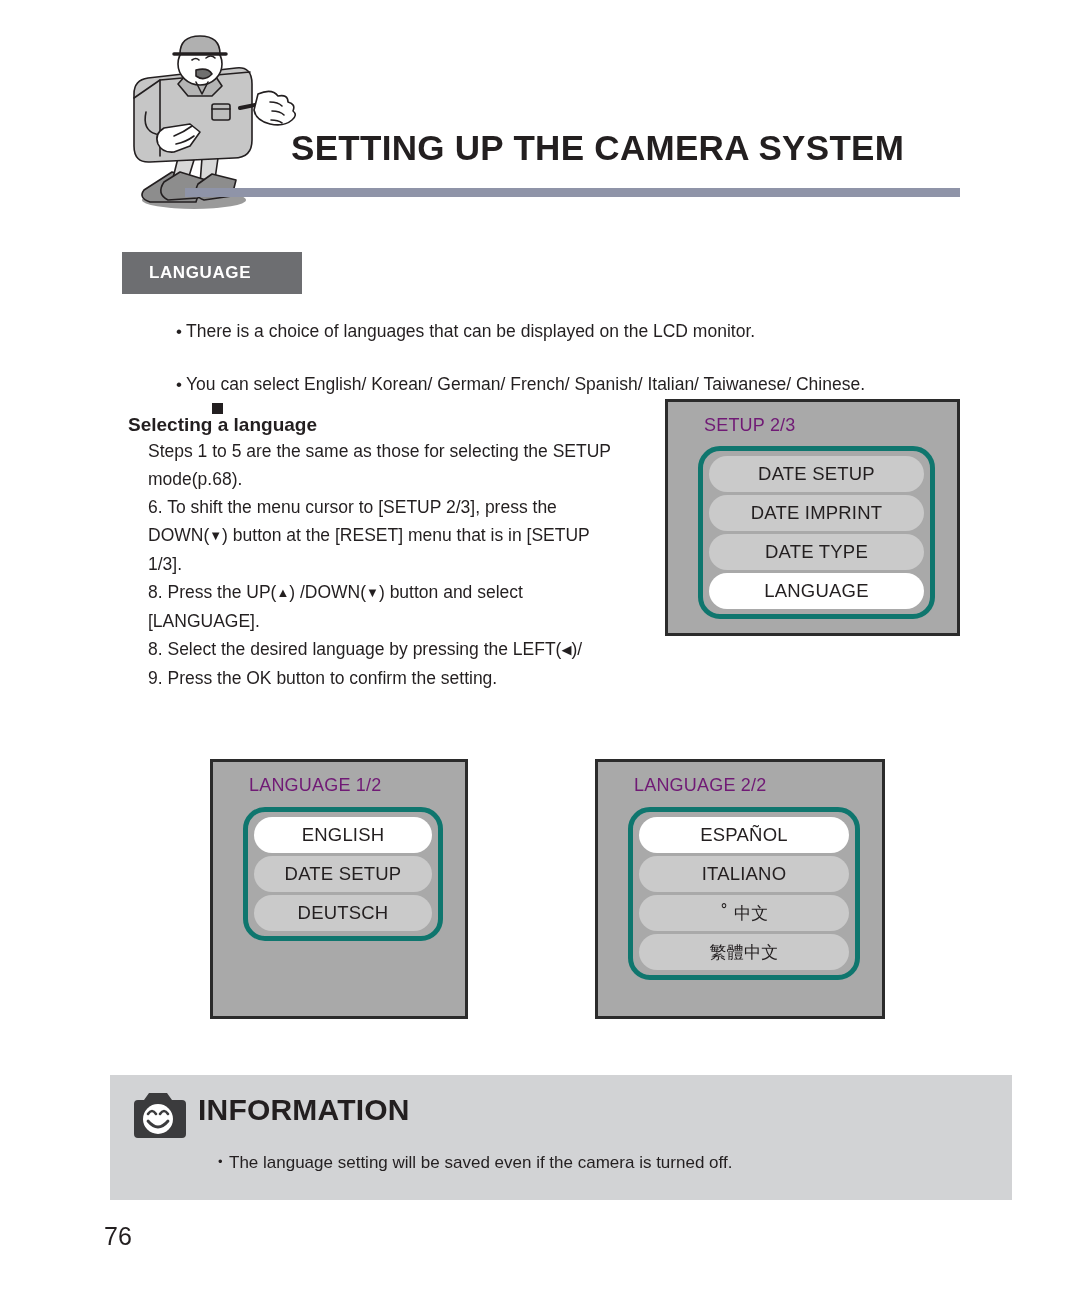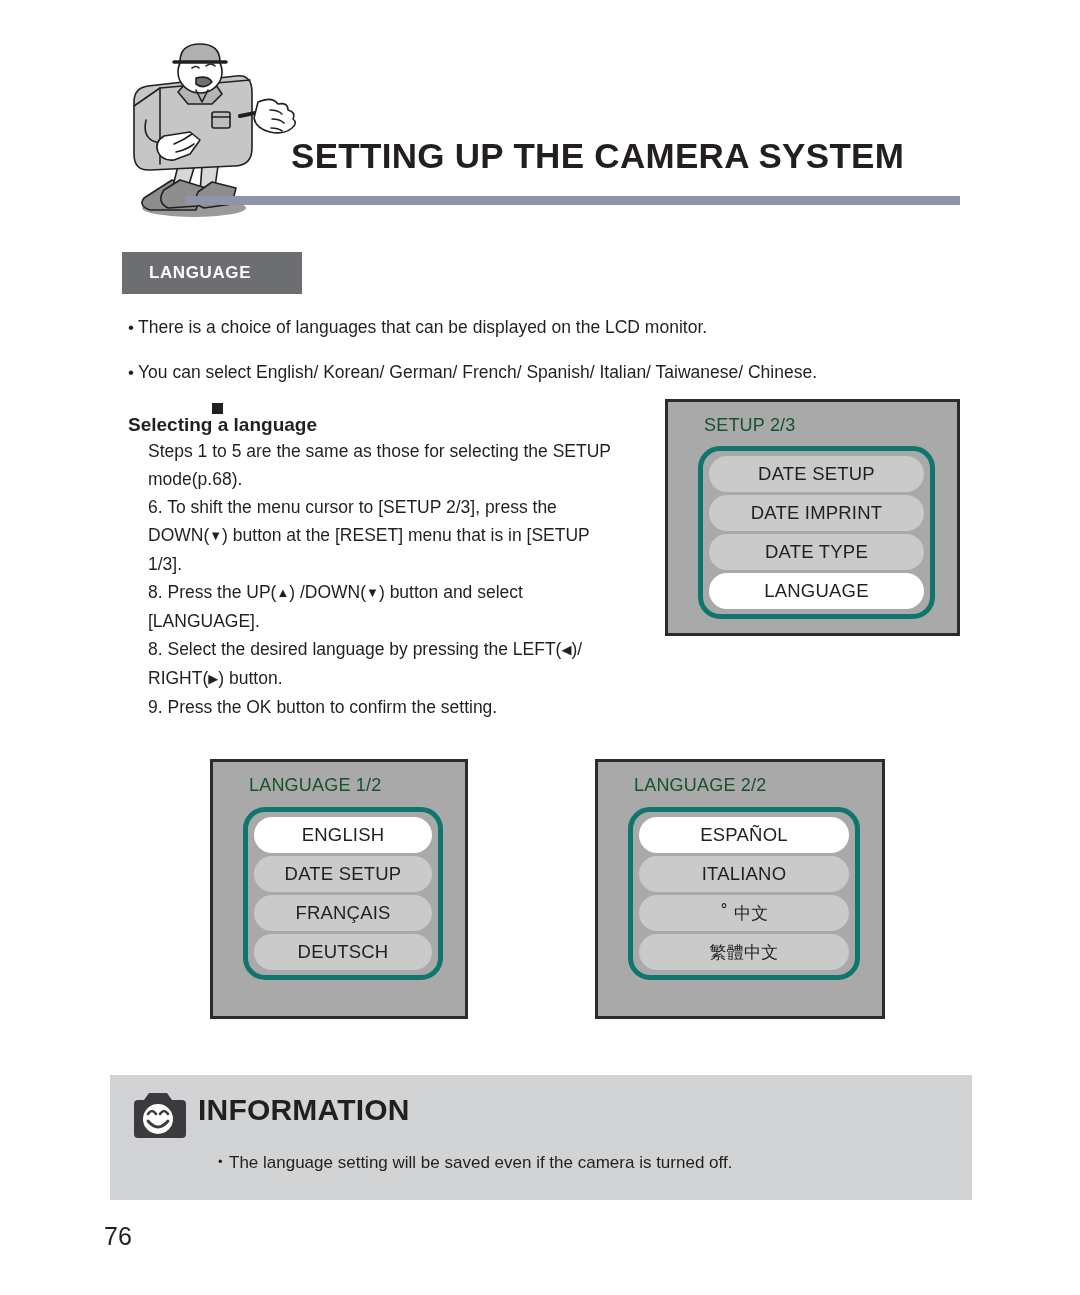--- a/index.html
+++ b/index.html
@@ -12,21 +12,21 @@
     height: 1295px;
     position: relative;
     font-family: "Liberation Sans", sans-serif;
     color: #231f20;
     overflow: hidden;
   }
 
   
   #page-header {
     position: absolute;
-    left: 0; top: 8px;
+    left: 0; top: 0;
     width: 1080px;
     height: 215px;
   }
   #mascot {
     position: absolute;
     left: 112px;
     top: 32px;
     width: 186px;
     height: 178px;
   }
@@ -70,23 +70,24 @@
 
   
   #intro-bullets {
     position: absolute;
     left: 128px;
     top: 316px;
     width: 800px;
   }
   .intro-line {
     font-size: 17.5px;
-    line-height: 22px;
+    line-height: 30px;
     margin-bottom: 22px;
     white-space: nowrap;
+    margin-left: 48px;
   }
   .intro-line .dot {
     display: inline-block;
     width: 10px;
     font-size: 17px;
     vertical-align: baseline;
   }
 
   
   #subhead {
@@ -128,21 +129,21 @@
     position: absolute;
     background: #a9a9a9;
     border: 3px solid #2b2b2b;
     box-sizing: border-box;
   }
   .lcd-title {
     position: absolute;
     left: 36px;
     top: 13px;
     font-size: 18px;
-    color: #14532d;
+    color: #701a75;
     letter-spacing: 0.2px;
     white-space: nowrap;
   }
   .lcd-listwrap {
     position: absolute;
     left: 30px;
     right: 22px;
     border: 5px solid #0f766e;
     border-radius: 22px;
     padding: 5px 6px;
@@ -192,20 +193,21 @@
   .cjk { font-family: "DejaVu Sans", sans-serif; font-size: 17px; }
 
   
   #information-banner {
     position: absolute;
     left: 110px;
     top: 1075px;
     width: 862px;
     height: 125px;
     background: #d2d3d5;
+    padding-left: 40px;
   }
   #info-icon {
     position: absolute;
     left: 18px;
     top: 15px;
     width: 60px;
     height: 52px;
   }
   #info-title {
     position: absolute;
@@ -328,21 +330,20 @@
   <span class="step">mode(p.68).</span>
 
   <span class="step">6. To shift the menu cursor to [SETUP 2/3], press the</span>
   <span class="step cont"><span>DOWN(</span><span class="glyph">▼</span><span>) button at the [RESET] menu that is in [SETUP</span></span>
   <span class="step cont">1/3].</span>
 
   <span class="step"><span>8. Press the UP(</span><span class="glyph">▲</span><span>) /DOWN(</span><span class="glyph">▼</span><span>) button and select</span></span>
   <span class="step cont">[LANGUAGE].</span>
 
   <span class="step"><span>8. Select the desired language by pressing the LEFT(</span><span class="glyph">◀</span><span>)/</span></span>
-  <span class="step cont"><span>RIGHT(</span><span class="glyph">▶</span><span>) button.</span></span>
 
   <span class="step">9. Press the OK button to confirm the setting.</span>
 </div>
 
 <div class="lcd" id="lcd-setup">
   <div class="lcd-title">SETUP 2/3</div>
   <div class="lcd-listwrap">
     <div class="lcd-item">
       <span>DATE SETUP</span>
     </div>
@@ -359,23 +360,20 @@
 </div>
 
 <div class="lcd" id="lcd-lang1">
   <div class="lcd-title">LANGUAGE 1/2</div>
   <div class="lcd-listwrap">
     <div class="lcd-item selected">
       <span>ENGLISH</span>
     </div>
     <div class="lcd-item">
       <span>DATE SETUP</span>
-    </div>
-    <div class="lcd-item">
-      <span>FRANÇAIS</span>
     </div>
     <div class="lcd-item">
       <span>DEUTSCH</span>
     </div>
   </div>
 </div>
 
 <div class="lcd" id="lcd-lang2">
   <div class="lcd-title">LANGUAGE 2/2</div>
   <div class="lcd-listwrap">

